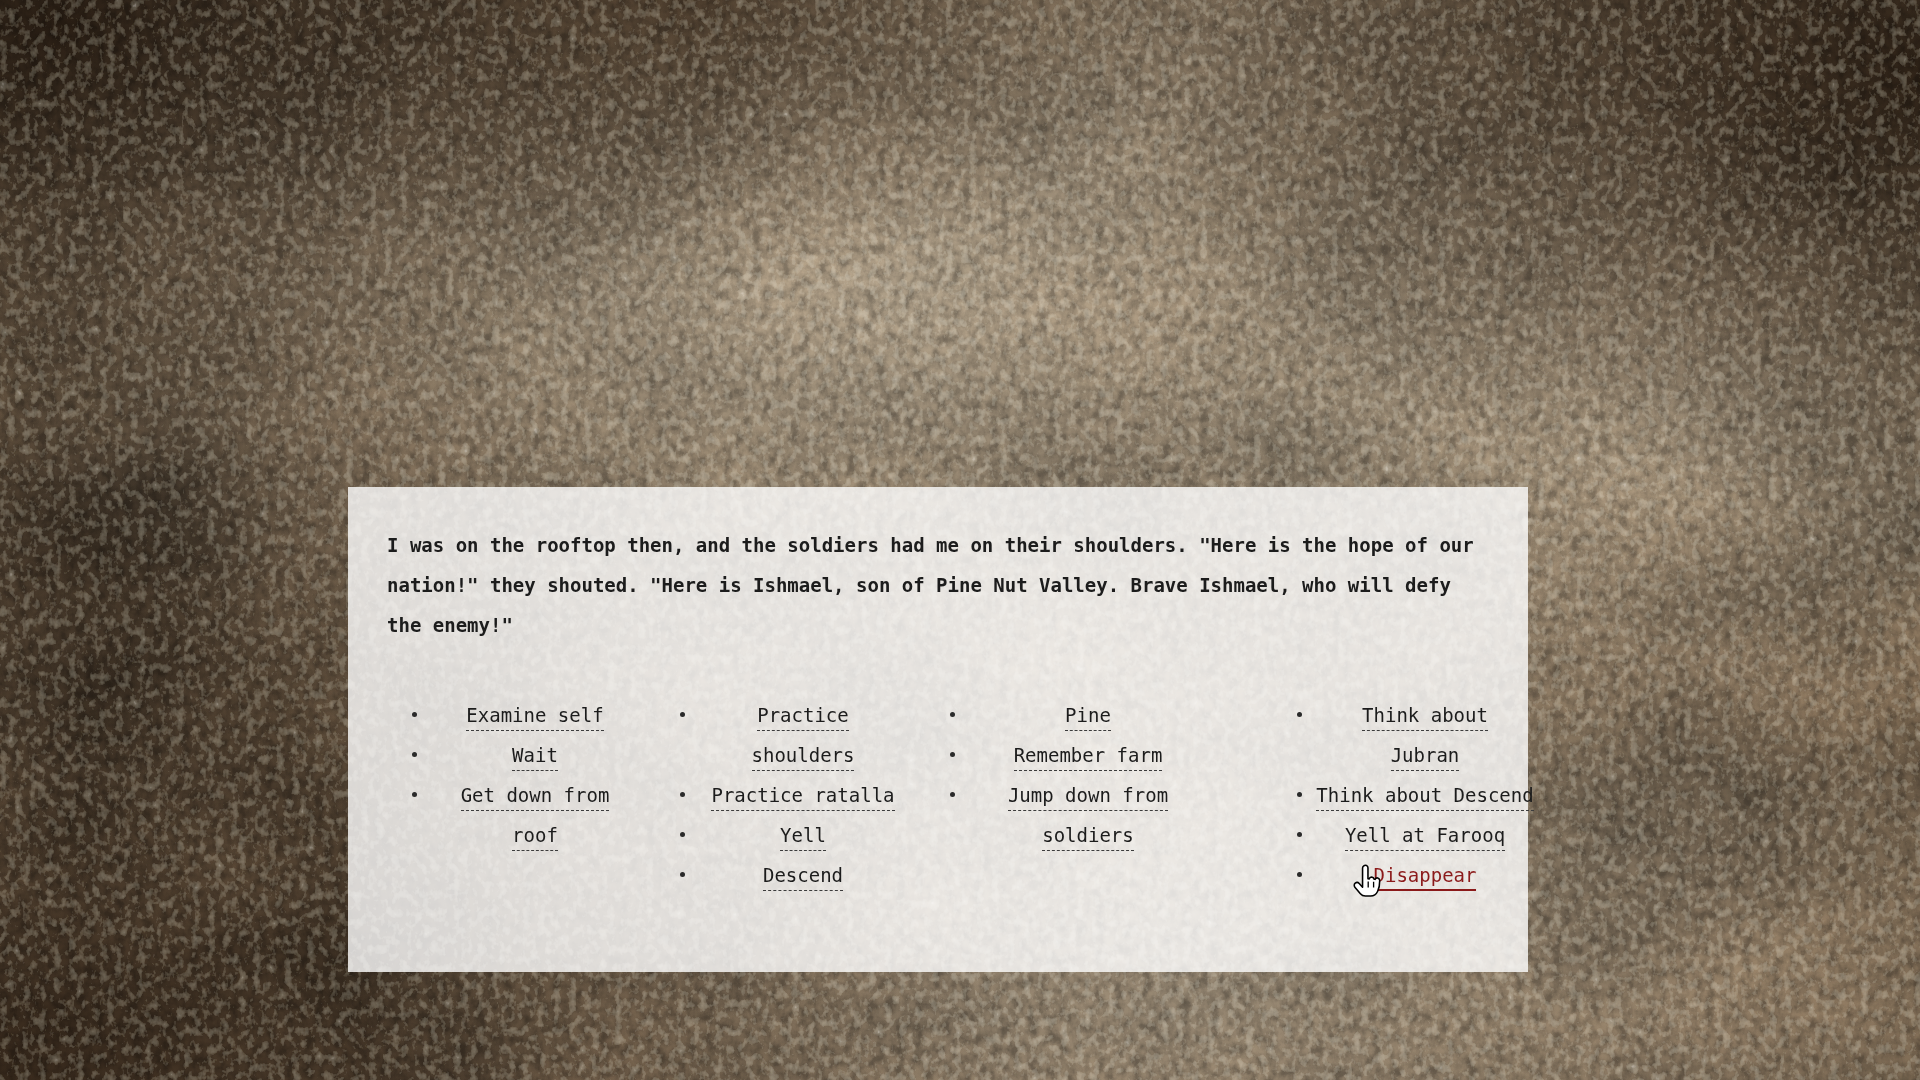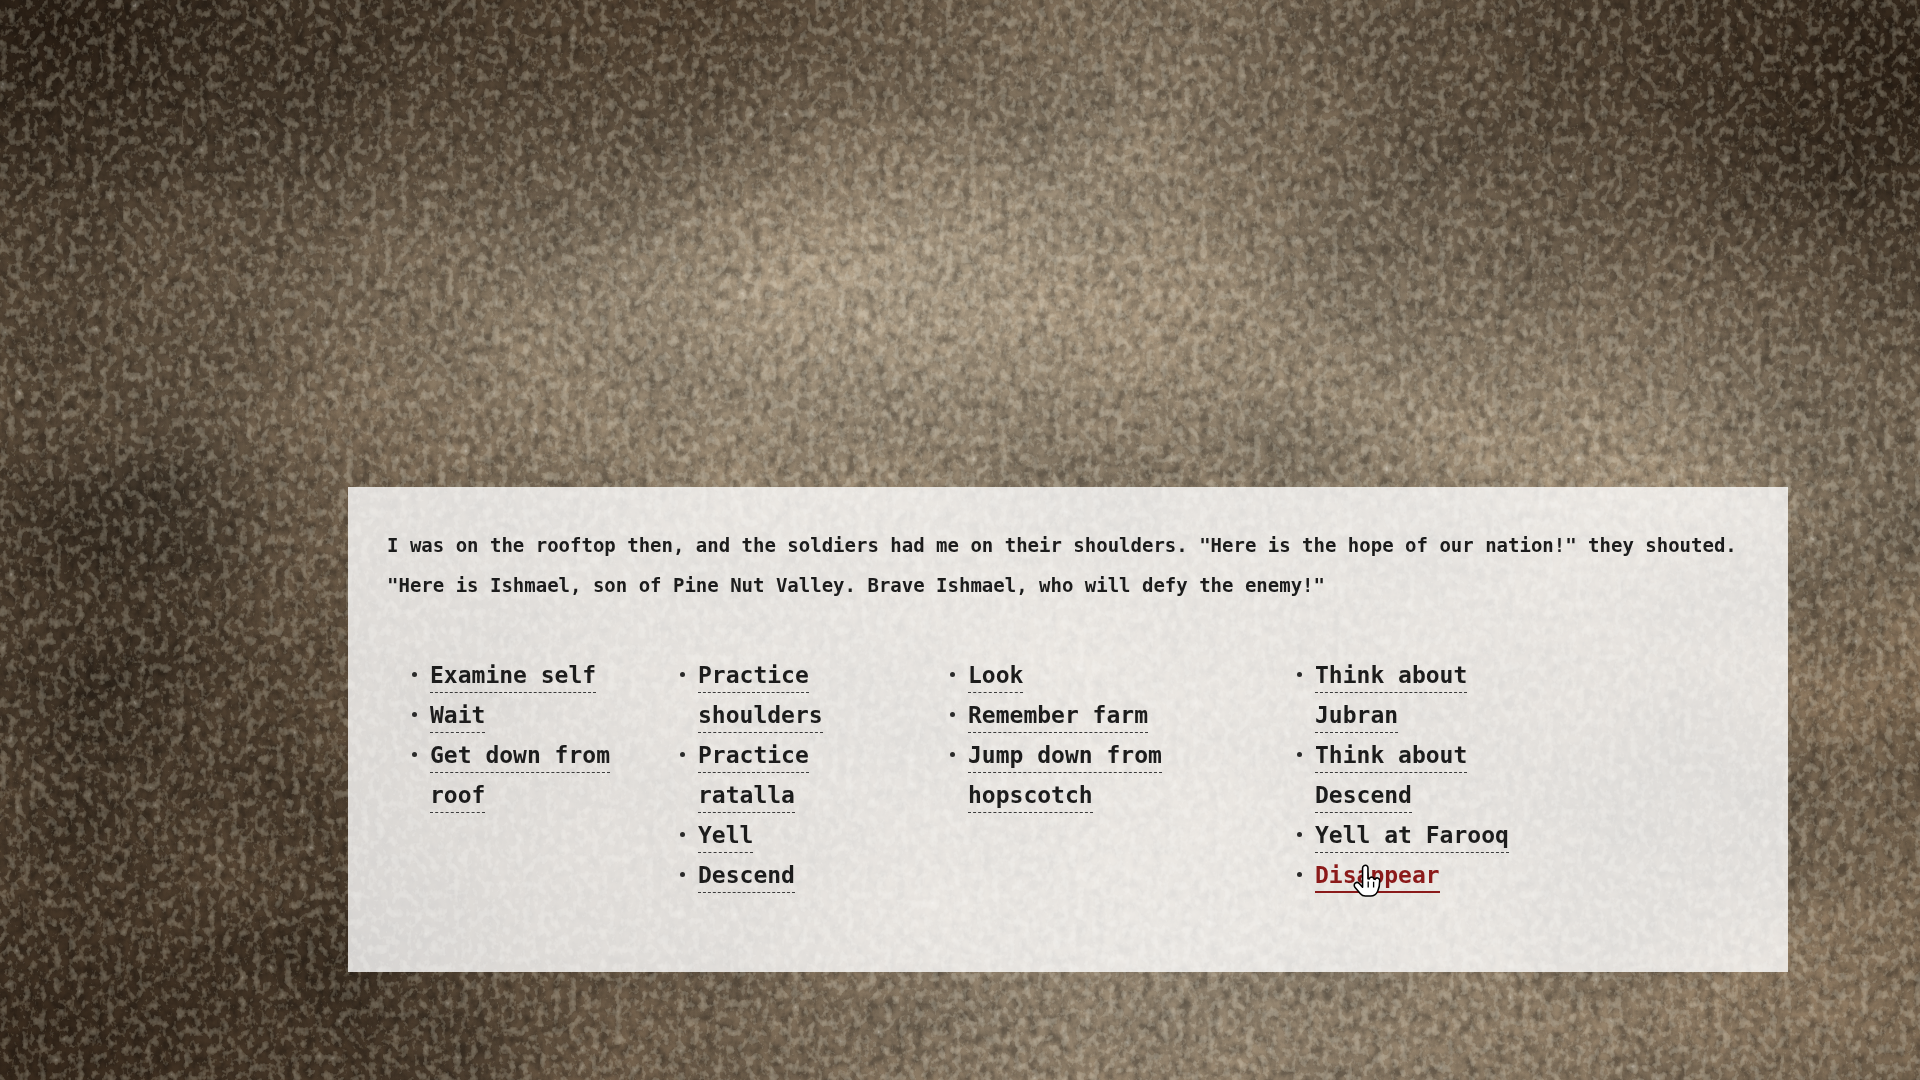--- a/index.html
+++ b/index.html
@@ -10,21 +10,21 @@
     font-family: "DejaVu Sans Mono", "Liberation Mono", monospace;
   }
   .bg {
     position: absolute; left: 0; top: 0;
     width: 1920px; height: 1080px;
     z-index: 0;
   }
   .panel {
     position: absolute;
     left: 348px; top: 487px;
-    width: 1440px; height: 485px;
+    width: 1180px; height: 485px;
     box-sizing: border-box;
     padding: 38px 39px;
     background: rgba(255,255,255,0.80);
     z-index: 2;
   }
   .story {
     font-size: 19px;
     line-height: 40px;
     font-weight: 700;
     color: #1c1c1c;
@@ -41,23 +41,24 @@
     margin: 0; padding: 0;
     list-style: none;
   }
   .col-1 { left: 23px;  width: 230px; }
   .col-2 { left: 291px; width: 230px; }
   .col-3 { left: 561px; width: 260px; }
   .col-4 { left: 908px; width: 240px; }
   li.choice-item {
     position: relative;
     padding-left: 20px;
-    font-size: 23px;
+    font-size: 19px;
     line-height: 40px;
-    font-weight: 700;
+    font-weight: 400;
+    text-align: center;
   }
   span.bullet {
     position: absolute;
     left: 2px; top: 17px;
     width: 5px; height: 5px;
     border-radius: 50%;
     background: #2a2a2a;
   }
   a.choice-link {
     color: #1c1c1c;
@@ -171,23 +172,23 @@
         <li class="choice-item"><span class="bullet"></span><a href="#" class="choice-link"><span class="line">Wait</span></a></li>
         <li class="choice-item"><span class="bullet"></span><a href="#" class="choice-link"><span class="line">Get down from</span><br><span class="line">roof</span></a></li>
       </ul>
       <ul class="choice-col col-2">
         <li class="choice-item"><span class="bullet"></span><a href="#" class="choice-link"><span class="line">Practice</span><br><span class="line">shoulders</span></a></li>
         <li class="choice-item"><span class="bullet"></span><a href="#" class="choice-link"><span class="line">Practice ratalla</span></a></li>
         <li class="choice-item"><span class="bullet"></span><a href="#" class="choice-link"><span class="line">Yell</span></a></li>
         <li class="choice-item"><span class="bullet"></span><a href="#" class="choice-link"><span class="line">Descend</span></a></li>
       </ul>
       <ul class="choice-col col-3">
-        <li class="choice-item"><span class="bullet"></span><a href="#" class="choice-link"><span class="line">Look</span></a></li>
+        <li class="choice-item"><span class="bullet"></span><a href="#" class="choice-link"><span class="line">Pine</span></a></li>
         <li class="choice-item"><span class="bullet"></span><a href="#" class="choice-link"><span class="line">Remember farm</span></a></li>
-        <li class="choice-item"><span class="bullet"></span><a href="#" class="choice-link"><span class="line">Jump down from</span><br><span class="line">hopscotch</span></a></li>
+        <li class="choice-item"><span class="bullet"></span><a href="#" class="choice-link"><span class="line">Jump down from</span><br><span class="line">soldiers</span></a></li>
       </ul>
       <ul class="choice-col col-4">
         <li class="choice-item"><span class="bullet"></span><a href="#" class="choice-link"><span class="line">Think about</span><br><span class="line">Jubran</span></a></li>
         <li class="choice-item"><span class="bullet"></span><a href="#" class="choice-link"><span class="line">Think about Descend</span></a></li>
         <li class="choice-item"><span class="bullet"></span><a href="#" class="choice-link"><span class="line">Yell at Farooq</span></a></li>
         <li class="choice-item"><span class="bullet"></span><a href="#" class="choice-link hovered"><span class="line">Disappear</span></a></li>
       </ul>
     </div>
 </div>
 

